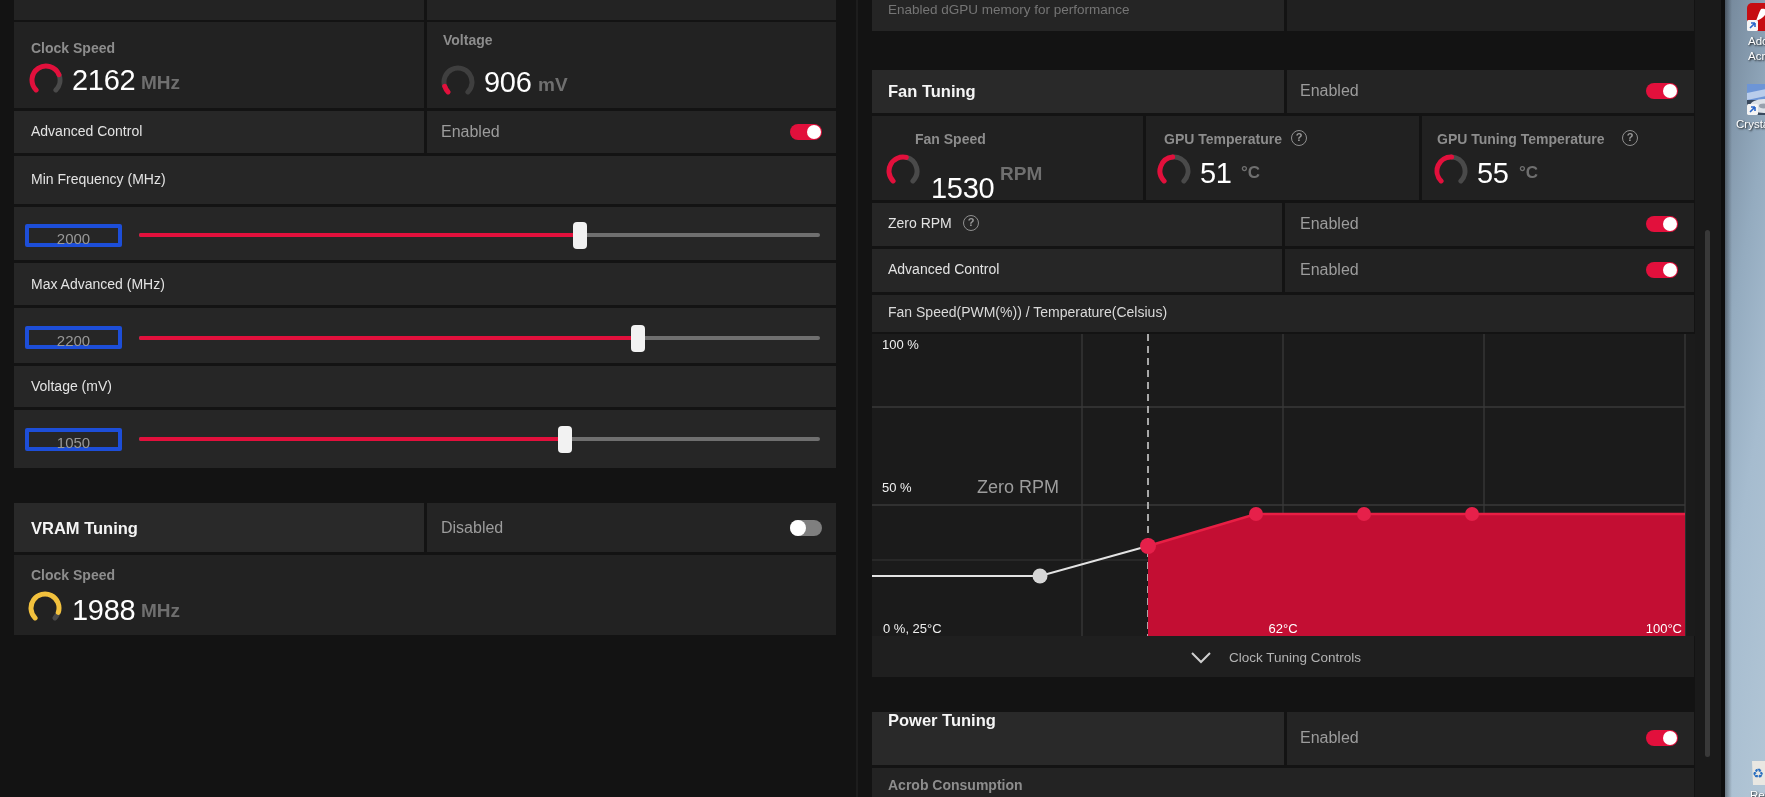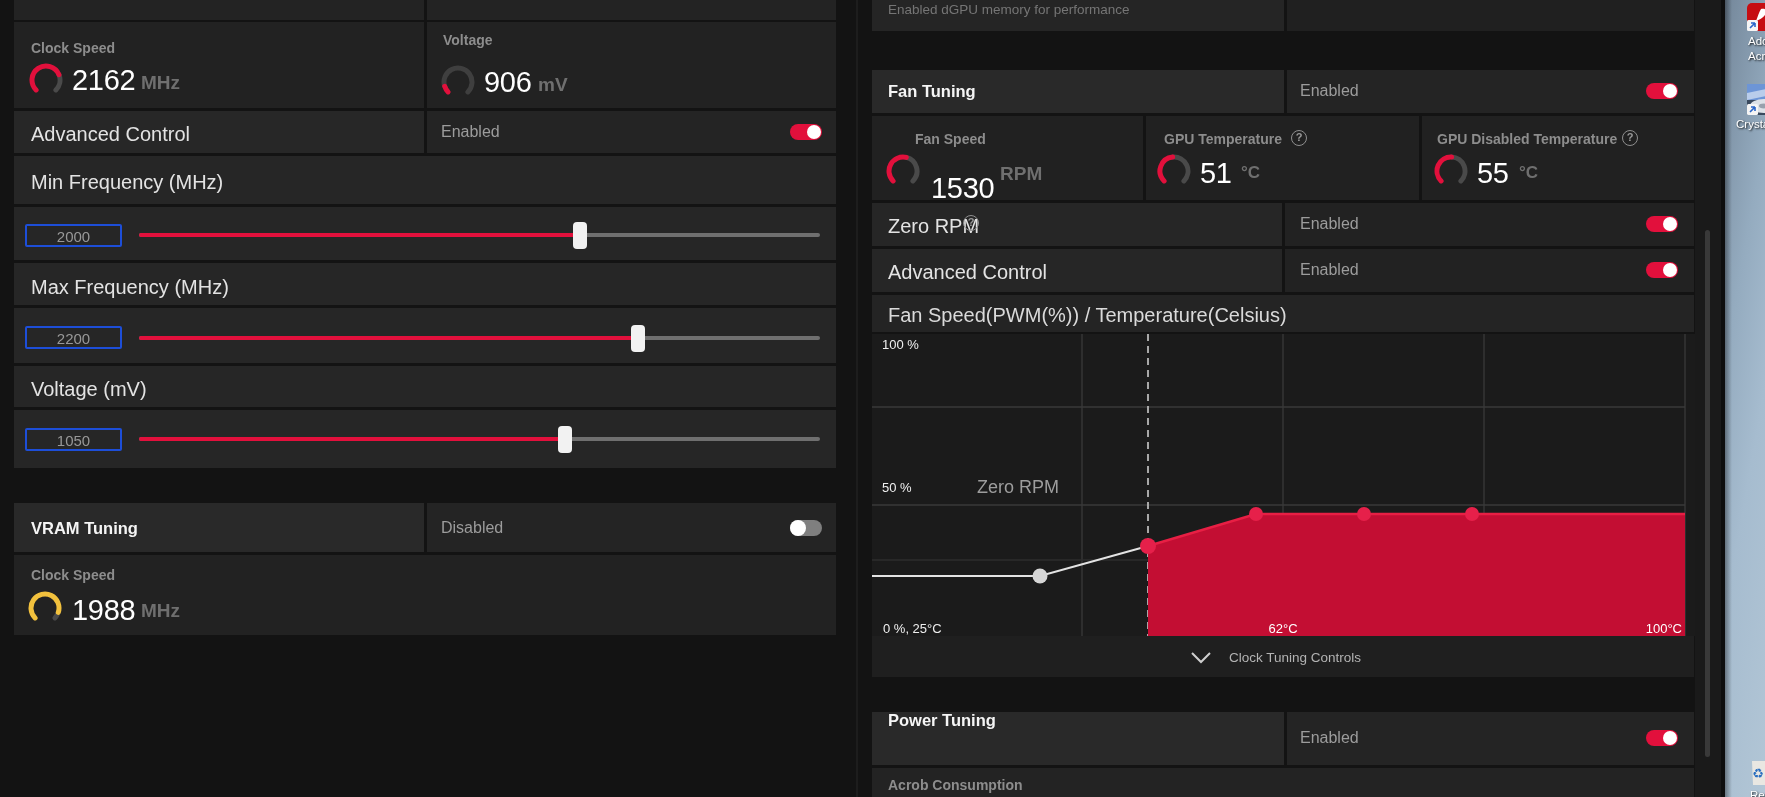--- a/index.html
+++ b/index.html
@@ -1,27 +1,27 @@
 <!DOCTYPE html>
 <html><head><meta charset="utf-8"><style>
 *{margin:0;padding:0;box-sizing:border-box}
 html,body{width:1765px;height:797px;overflow:hidden;background:#131313;font-family:"Liberation Sans",sans-serif;position:relative}
 .cell{position:absolute;background:#252525}
-.lbl{position:absolute;color:#e3e3e3;font-size:20px;white-space:nowrap}
+.lbl{position:absolute;color:#e3e3e3;font-size:14px;white-space:nowrap}
 .sub{position:absolute;color:#8d8d8d;font-size:14px;font-weight:bold;white-space:nowrap}
 .en{position:absolute;color:#9c9c9c;font-size:16px;white-space:nowrap}
 .hdr{position:absolute;color:#f5f5f5;font-size:16.5px;font-weight:bold;white-space:nowrap}
 .val{position:absolute;color:#ffffff;font-size:29px;letter-spacing:-0.3px;white-space:nowrap}
 .unit{position:absolute;color:#6f6f6f;font-size:19px;font-weight:bold;white-space:nowrap}
 .tgl{position:absolute;width:32px;height:16px;border-radius:8px;background:#e2103c}
 .tgl .k{position:absolute;right:1px;top:1px;width:14px;height:14px;border-radius:50%;background:#fff}
 .tglo{position:absolute;width:32px;height:16px;border-radius:8px;background:#7f7f7f}
 .tglo .k{position:absolute;left:0px;top:0px;width:16px;height:16px;border-radius:50%;background:#fff}
 .qm{position:absolute;width:16px;height:16px;border-radius:50%;border:1.5px solid #8f8f8f;color:#9a9a9a;font-size:11px;font-weight:bold;text-align:center;line-height:13px}
-.ibox{position:absolute;width:97px;height:23px;border:2px solid #1d4ed8;border-radius:2px;color:#989898;font-size:15px;text-align:center;line-height:21px}
+.ibox{position:absolute;width:97px;height:23px;border:4px solid #1d4ed8;border-radius:2px;color:#989898;font-size:15px;text-align:center;line-height:21px}
 .trk{position:absolute;height:4px;border-radius:2px;background:#6f6f6f}
 .trk .fill{position:absolute;left:0;top:0;height:4px;border-radius:2px;background:#e2103c}
 .thumb{position:absolute;width:14px;height:27px;border-radius:4px;background:#f2f2f2}
 </style></head><body>
 <div class="cell" style="left:14px;top:0;width:410px;height:20px;background:#232323"></div>
 <div class="cell" style="left:427px;top:0;width:409px;height:20px;background:#232323"></div>
 <div class="cell" style="left:14px;top:22px;width:410px;height:86px;background:#222222"></div>
 <div class="cell" style="left:427px;top:22px;width:409px;height:86px;background:#222222"></div>
 <div class="sub" style="left:31px;top:40px">Clock Speed</div>
 <svg style="position:absolute;left:29px;top:63px" width="34" height="34" viewBox="0 0 34 34">
@@ -46,21 +46,21 @@
   </div>
 <div class="cell" style="left:14px;top:156px;width:822px;height:48px;background:#262626"></div>
 <div class="lbl" style="left:31px;top:171px">Min Frequency (MHz)</div>
 <div class="cell" style="left:14px;top:207px;width:822px;height:53px;background:#262626"></div>
 <div class="ibox" style="left:25px;top:224px">2000</div>
 <div class="trk" style="left:139px;top:233px;width:681px">
     <div class="fill" style="width:441px"></div>
   </div>
 <div class="thumb" style="left:573px;top:222px"></div>
 <div class="cell" style="left:14px;top:263px;width:822px;height:42px;background:#262626"></div>
-<div class="lbl" style="left:31px;top:276px">Max Frequency (MHz)</div>
+<div class="lbl" style="left:31px;top:276px">Max Advanced (MHz)</div>
 <div class="cell" style="left:14px;top:308px;width:822px;height:55px;background:#262626"></div>
 <div class="ibox" style="left:25px;top:326px">2200</div>
 <div class="trk" style="left:139px;top:336px;width:681px">
     <div class="fill" style="width:499px"></div>
   </div>
 <div class="thumb" style="left:631px;top:325px"></div>
 <div class="cell" style="left:14px;top:366px;width:822px;height:41px;background:#262626"></div>
 <div class="lbl" style="left:31px;top:378px">Voltage (mV)</div>
 <div class="cell" style="left:14px;top:410px;width:822px;height:58px;background:#262626"></div>
 <div class="ibox" style="left:25px;top:428px">1050</div>
@@ -105,21 +105,21 @@
 <div class="val" style="left:931px;top:172px">1530</div>
 <div class="unit" style="left:1000px;top:163px">RPM</div>
 <div class="sub" style="left:1164px;top:131px">GPU Temperature</div>
 <div class="qm" style="left:1291px;top:130px">?</div>
 <svg style="position:absolute;left:1157px;top:154px" width="34" height="34" viewBox="0 0 34 34">
     <path d="M15.68 3.06 A14.0 14.0 0 0 1 26.90 26.90" fill="none" stroke="#4a4a4a" stroke-width="5" stroke-linecap="round"></path>
     <path d="M7.10 26.90 A14.0 14.0 0 0 1 15.68 3.06" fill="none" stroke="#e2103c" stroke-width="5" stroke-linecap="round"></path>
   </svg>
 <div class="val" style="left:1200px;top:157px">51</div>
 <div class="unit" style="left:1241px;top:163px;font-size:17px">°C</div>
-<div class="sub" style="left:1437px;top:131px">GPU Disabled Temperature</div>
+<div class="sub" style="left:1437px;top:131px">GPU Tuning Temperature</div>
 <div class="qm" style="left:1622px;top:130px">?</div>
 <svg style="position:absolute;left:1434px;top:154px" width="34" height="34" viewBox="0 0 34 34">
     <path d="M17.66 3.02 A14.0 14.0 0 0 1 26.90 26.90" fill="none" stroke="#4a4a4a" stroke-width="5" stroke-linecap="round"></path>
     <path d="M7.10 26.90 A14.0 14.0 0 0 1 17.66 3.02" fill="none" stroke="#e2103c" stroke-width="5" stroke-linecap="round"></path>
   </svg>
 <div class="val" style="left:1477px;top:157px">55</div>
 <div class="unit" style="left:1519px;top:163px;font-size:17px">°C</div>
 <div class="cell" style="left:872px;top:203px;width:410px;height:43px;background:#262626"></div>
 <div class="cell" style="left:1285px;top:203px;width:409px;height:43px;background:#222222"></div>
 <div class="lbl" style="left:888px;top:215px">Zero RPM</div>

